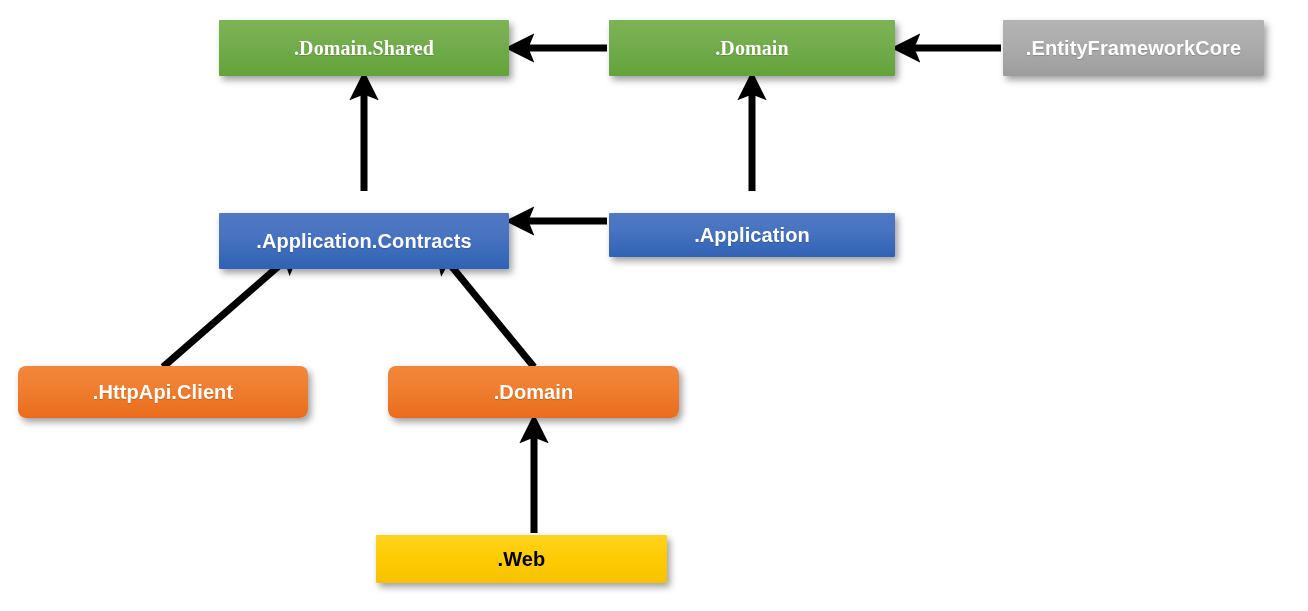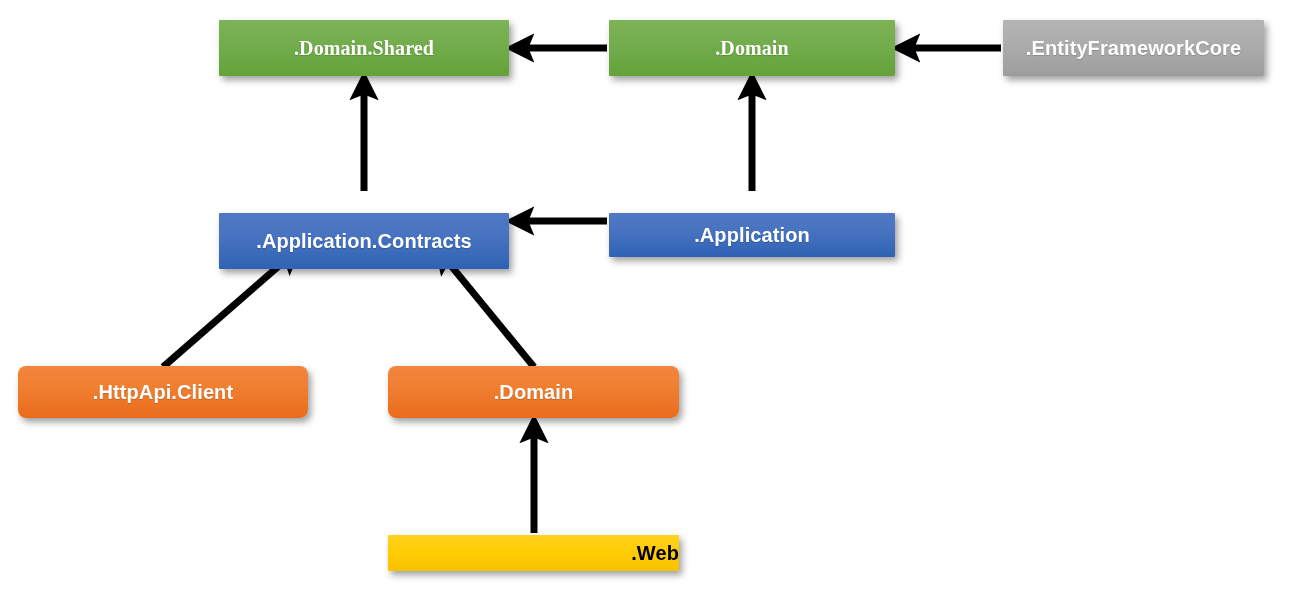--- a/index.html
+++ b/index.html
@@ -103,18 +103,18 @@
       </div>
       <div class="node n-blue" style="left: 609px; top: 193px; width: 286px; height: 44px;">
         <span class="node-label">.Application</span>
       </div>
       <div class="node n-orange" style="left: 18px; top: 366px; width: 290px; height: 52px;">
         <span class="node-label">.HttpApi.Client</span>
       </div>
       <div class="node n-orange" style="left: 388px; top: 366px; width: 291px; height: 52px;">
         <span class="node-label">.Domain</span>
       </div>
-      <div class="node n-yellow" style="left: 388px; top: 535px; width: 291px; height: 36px; justify-content: flex-end;">
+      <div class="node n-yellow" style="left: 376px; top: 535px; width: 291px; height: 48px;">
         <span class="node-label">.Web</span>
       </div>
     </div>
 
 </div>
 
 </body></html>

